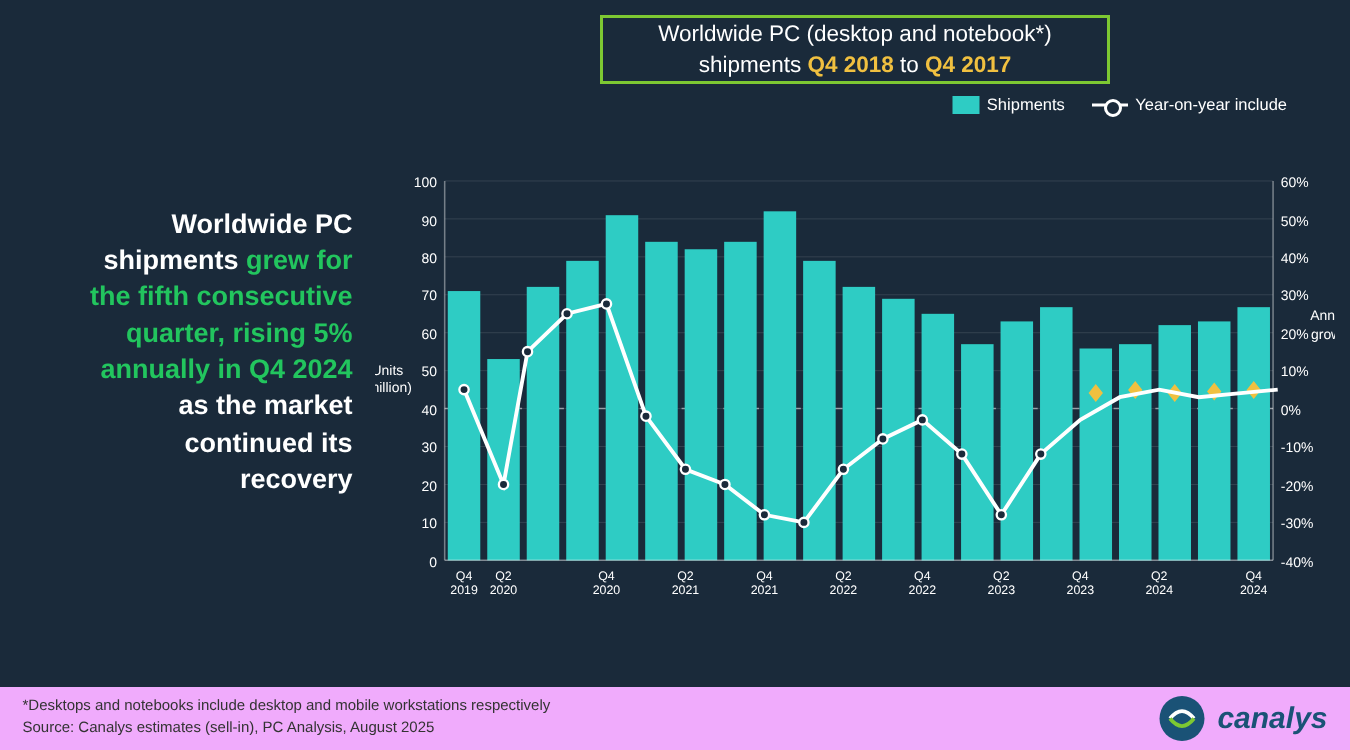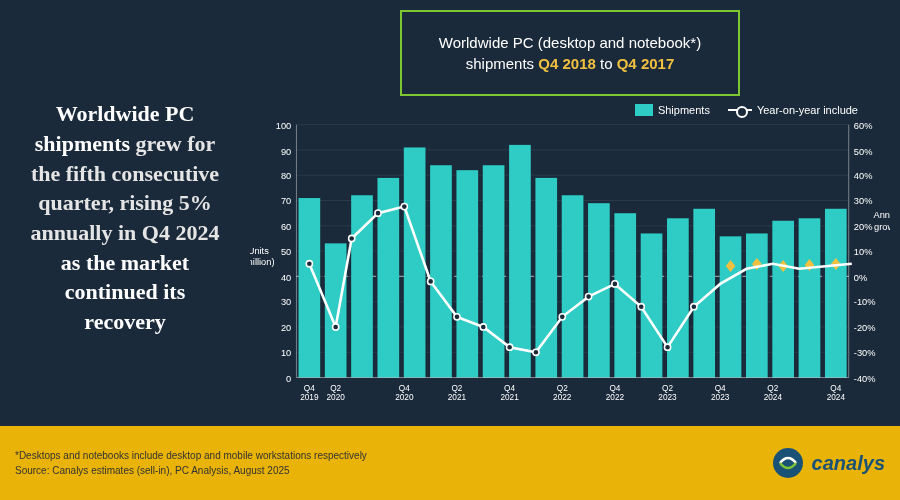--- a/index.html
+++ b/index.html
@@ -24,42 +24,41 @@
       width: 240px;
       flex-shrink: 0;
       display: flex;
       flex-direction: column;
       justify-content: center;
       padding: 10px 15px 10px 5px;
     }
 
     .left-text {
       color: white;
-      font-size: 22px;
+      font-size: 18px;
       font-weight: bold;
       line-height: 1.35;
-      text-align: center;
-      font-family: Liberation Serif, serif;
+      text-align: right;
     }
 
     .left-text .highlight-green {
-      color: #e5e5e5;
+      color: #22c55e;
     }
 
     
     .right-panel {
       flex: 1;
       display: flex;
       flex-direction: column;
     }
 
     
     .chart-title-box {
       border: 2px solid #7dc832;
-      padding: 20px 20px;
+      padding: 0 20px;
       text-align: center;
       color: white;
       font-size: 15px;
       line-height: 1.4;
       align-self: center;
       margin-bottom: 6px;
       min-width: 340px;
     }
 
     .chart-title-box .title-highlight {
@@ -67,25 +66,25 @@
       font-weight: bold;
     }
 
     .chart-svg-container {
       flex: 1;
       position: relative;
     }
 
     
     .footer {
-      background: #eab308;
-      padding: 21px 15px;
+      background: #f0abfc;
+      padding: 5px 15px;
       display: flex;
       justify-content: space-between;
-      align-items: center;
+      align-items: flex-start;
       min-height: 38px;
     }
 
     .footer-text {
       font-size: 10px;
       color: #333;
       line-height: 1.5;
     }
 
     .canalys-logo {

